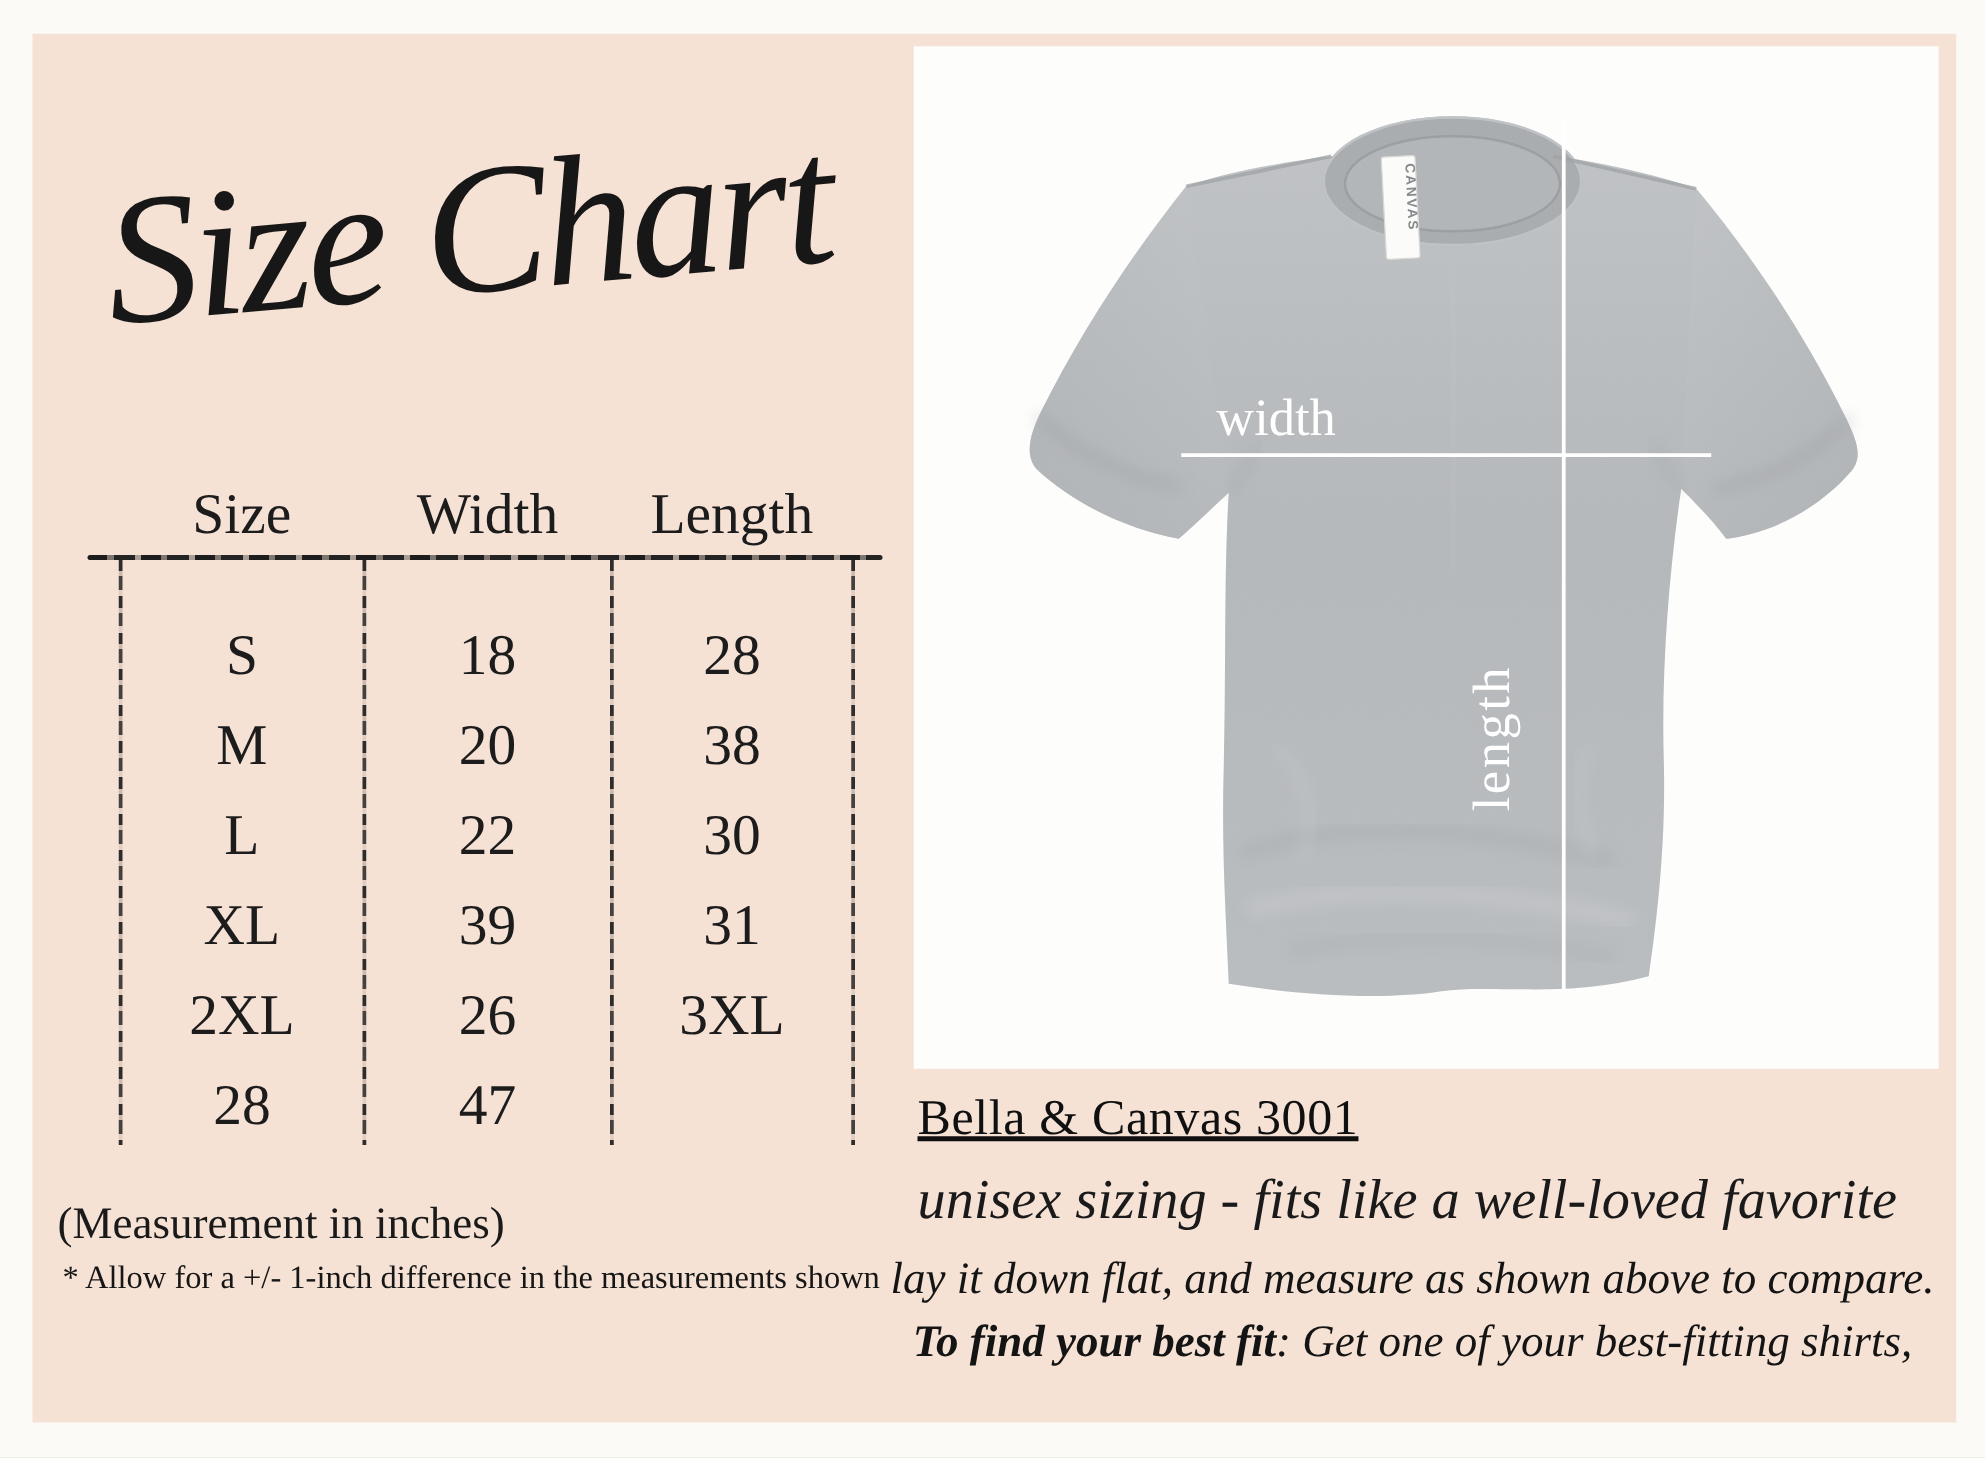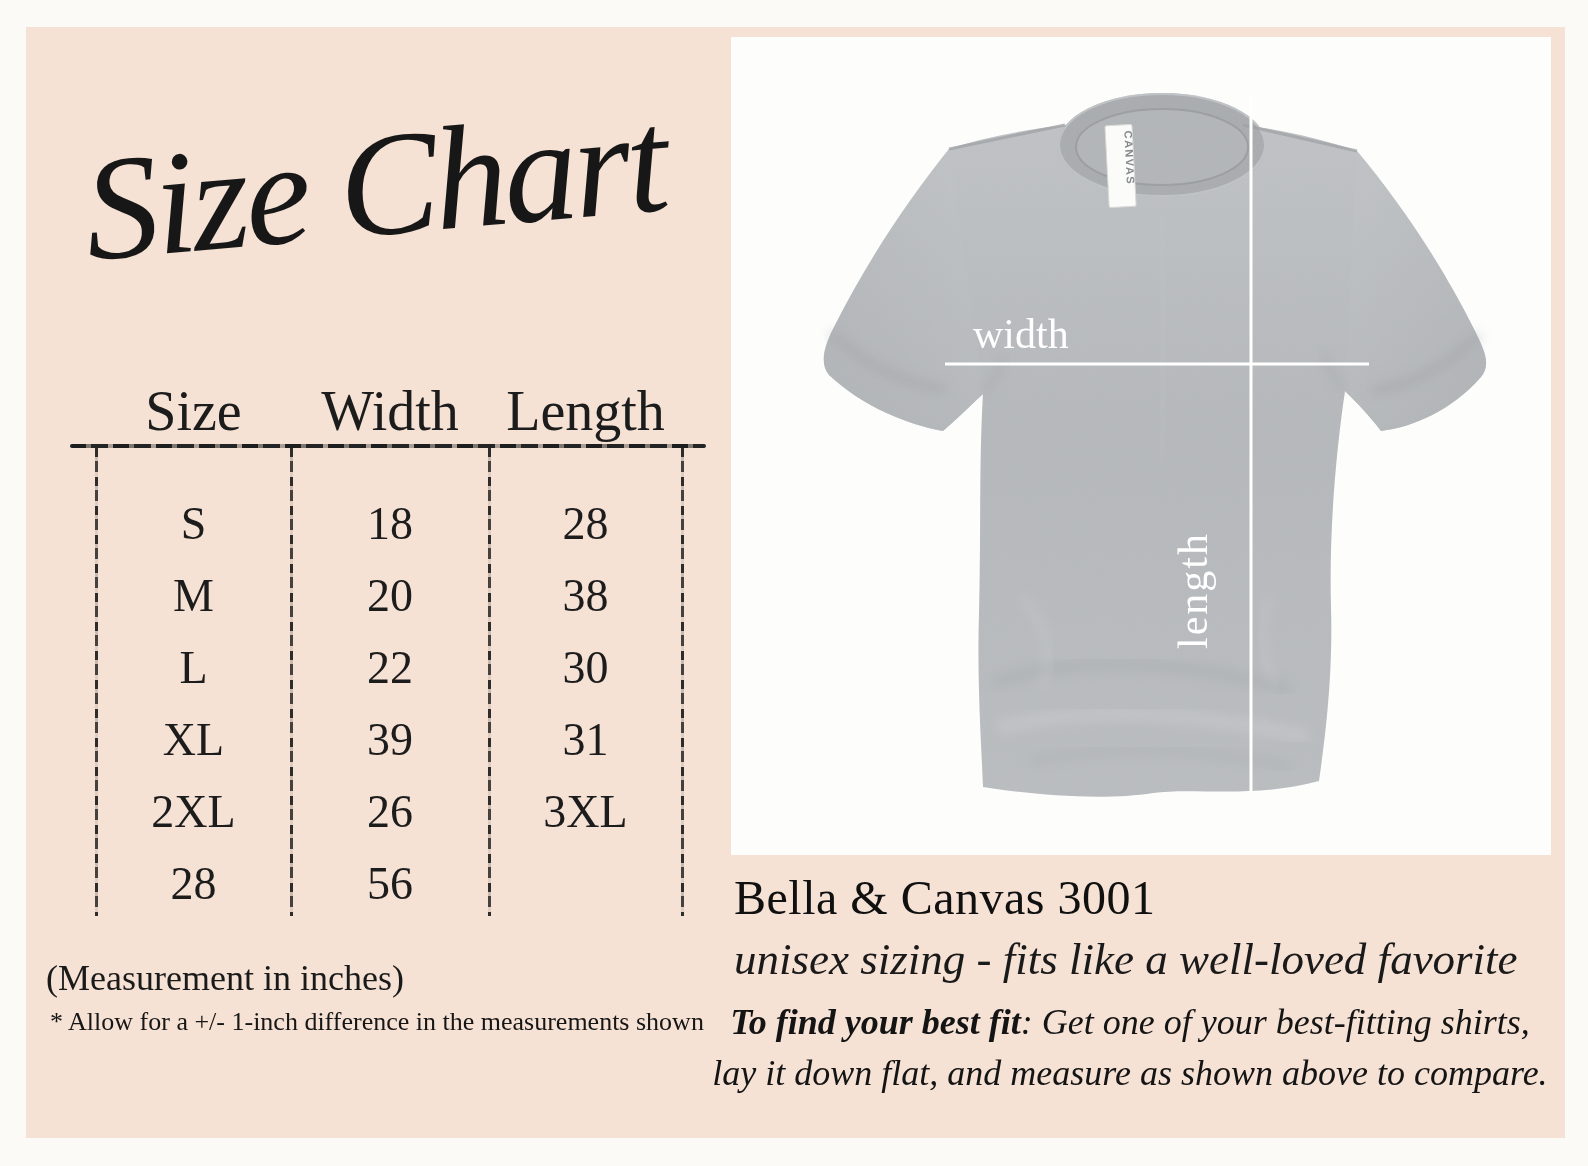--- a/index.html
+++ b/index.html
@@ -18,21 +18,21 @@
     display:flex;align-items:center;justify-content:center;
     font-style:italic;font-weight:400;font-size:148px;
     letter-spacing:-4px;transform:rotate(-5deg);
     color:#171717;white-space:nowrap;
   }
   
   .thead,.tbody{
     position:absolute;left:70px;width:586px;
     display:grid;grid-template-columns:195px 198px 193px;
   }
-  .thead{top:352px;height:62px;font-size:56px;}
+  .thead{top:352px;height:62px;font-size:46px;}
   .thead .cell{display:flex;align-items:center;justify-content:center;}
   .rule{
     position:absolute;left:44px;top:417px;width:636px;height:4px;
     background:repeating-linear-gradient(90deg,
       #1d1d1d 0 16px, rgba(29,29,29,.55) 16px 21px,
       #242424 21px 38px, rgba(29,29,29,.35) 38px 43px);
     border-radius:2px;
   }
   .vline{
     position:absolute;top:421px;height:468px;width:3px;
@@ -51,22 +51,22 @@
     position:absolute;left:24px;top:980px;width:670px;
     font-size:26px;white-space:nowrap;color:#161616;
   }
   
   .photo{
     position:absolute;left:705px;top:10px;width:820px;height:818px;
     background:#fdfdfc;
   }
   
   .product-name{
-    position:absolute;left:708px;top:843px;font-size:48px;
-    font-weight:400;color:#101010;letter-spacing:.5px;
+    position:absolute;left:708px;top:843px;font-size:40px;
+    font-weight:400;color:#101010;letter-spacing:.5px;text-decoration:underline;
   }
   .tagline{
     position:absolute;left:708px;top:906px;font-size:45px;
     font-style:italic;color:#1a1a1a;
   }
   .fit-tip{
     position:absolute;left:676px;top:970px;width:856px;
     text-align:center;font-size:36px;font-style:italic;line-height:1.42;
     color:#141414;
   }
@@ -106,21 +106,21 @@
 
       <div class="cell">XL</div>
       <div class="cell">39</div>
       <div class="cell">31</div>
 
       <div class="cell">2XL</div>
       <div class="cell">26</div>
 
       <div class="cell">3XL</div>
       <div class="cell">28</div>
-      <div class="cell">56</div>
+      <div class="cell">47</div>
     </div>
 
     <div class="note">(Measurement in inches)</div>
     <div class="footnote">* Allow for a +/- 1-inch difference in the measurements shown</div>
 
     <div class="photo">
       <svg width="820" height="818" viewBox="0 0 820 818">
         <defs>
           <linearGradient id="bodyGrad" x1="0" y1="0" x2="0" y2="1">
             <stop offset="0" stop-color="#bfc2c5"></stop>
@@ -196,18 +196,18 @@
           <line x1="520" y1="60" x2="520" y2="755" stroke="#ffffff" stroke-width="3"></line>
           <text x="242" y="311" font-size="42" fill="#ffffff" font-family="Liberation Serif, serif">width</text>
           <text transform="translate(476 612) rotate(-90)" font-size="42" fill="#ffffff" font-family="Liberation Serif, serif" letter-spacing="2">length</text>
         </g>
       </svg>
     </div>
 
     <div class="product-name">Bella &amp; Canvas 3001</div>
     <div class="tagline">unisex sizing - fits like a well-loved favorite</div>
     <div class="fit-tip">
+      <div>lay it down flat, and measure as shown above to compare.</div>
       <div><b>To find your best fit</b><span>: Get one of your best-fitting shirts,</span></div>
-      <div>lay it down flat, and measure as shown above to compare.</div>
     </div>
 
   </div>
 </div>
 
 </body></html>

